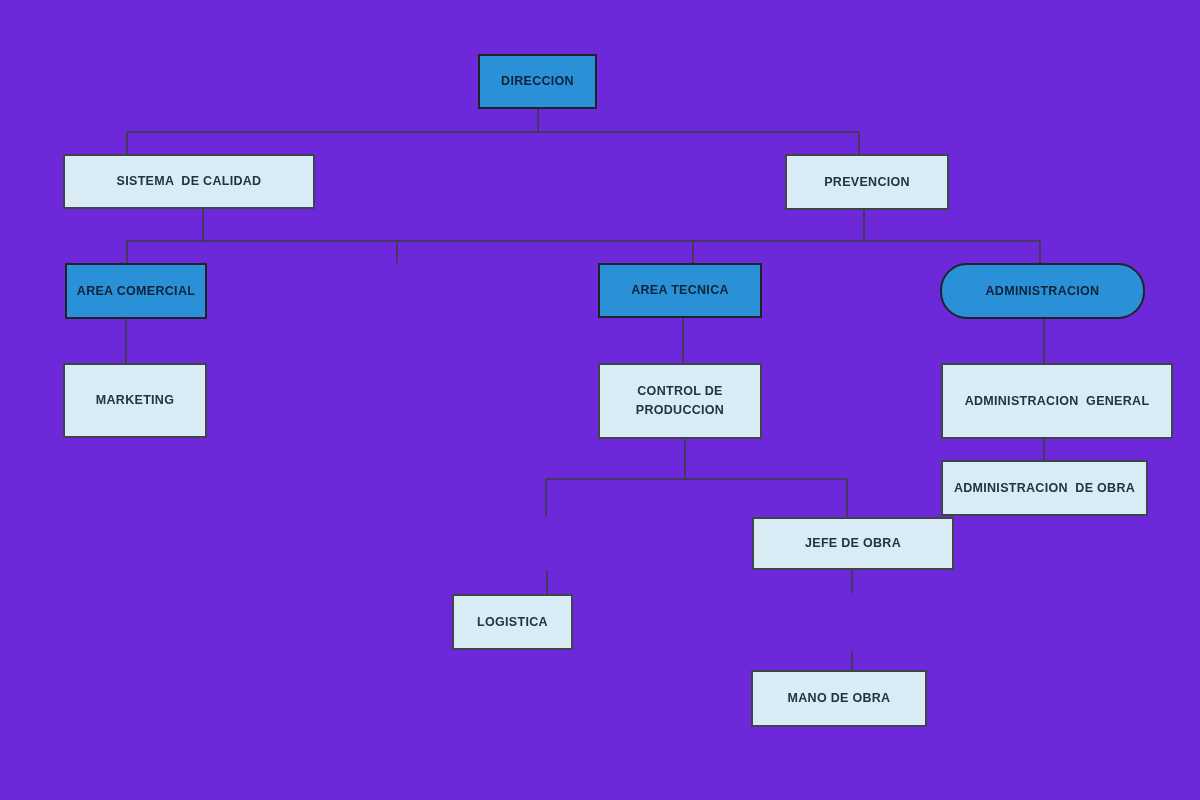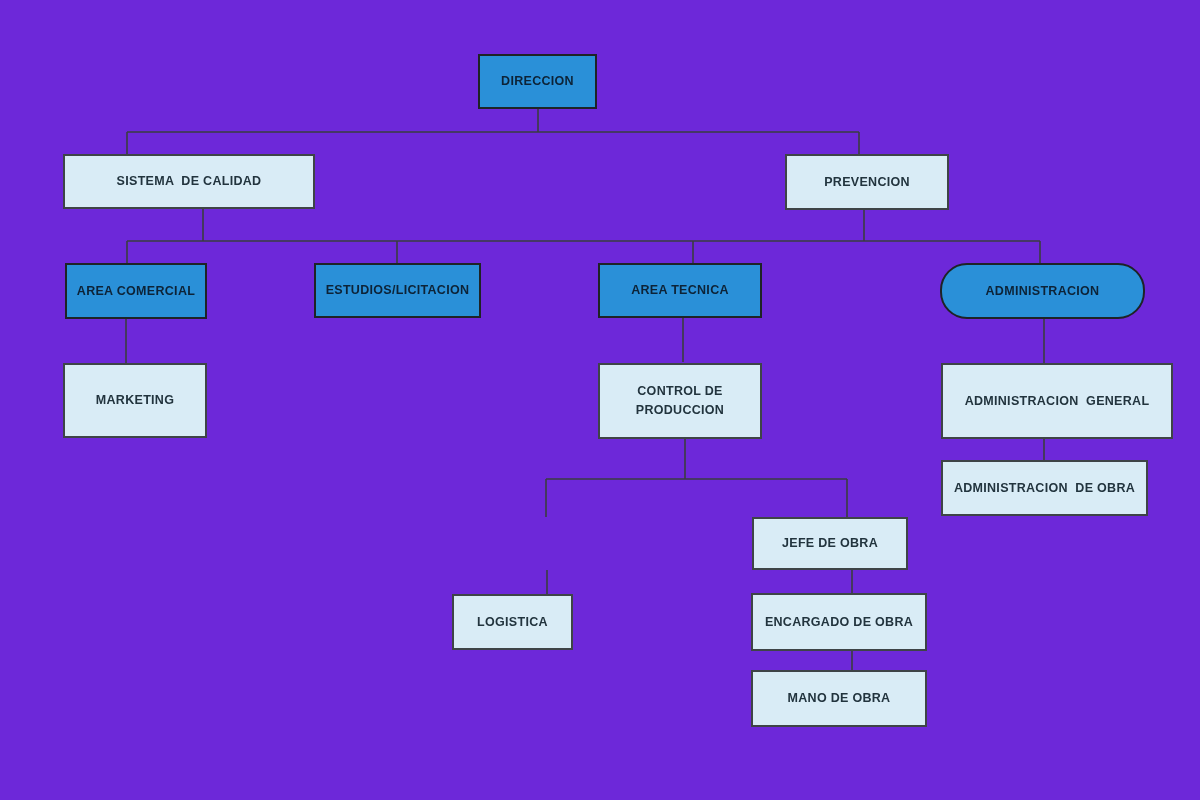--- a/index.html
+++ b/index.html
@@ -88,46 +88,40 @@
     </div>
     <div class="node secondary" style="left: 63px; top: 154px; width: 252px; height: 55px;">
       <span class="label">SISTEMA  DE CALIDAD</span>
     </div>
     <div class="node secondary" style="left: 761px; top: 154px; width: 164px; height: 56px; margin-left: 24px;">
       <span class="label">PREVENCION</span>
     </div>
     <div class="node primary" style="left: 65px; top: 263px; width: 142px; height: 56px;">
       <span class="label">AREA COMERCIAL</span>
     </div>
-    <div class="node primary" style="left: 314px; top: 263px; width: 167px; height: 55px;">
-      <span class="label">ESTUDIOS/LICITACION</span>
-    </div>
     <div class="node primary" style="left: 598px; top: 263px; width: 164px; height: 55px;">
       <span class="label">AREA TECNICA</span>
     </div>
     <div class="node primary" style="left: 940px; top: 263px; width: 205px; height: 56px; border-radius: 27px;">
       <span class="label">ADMINISTRACION</span>
     </div>
     <div class="node secondary" style="left: 63px; top: 363px; width: 144px; height: 75px;">
       <span class="label">MARKETING</span>
     </div>
     <div class="node secondary" style="left: 598px; top: 363px; width: 164px; height: 76px;">
       <span class="label">CONTROL DE PRODUCCION</span>
     </div>
     <div class="node secondary" style="left: 941px; top: 363px; width: 232px; height: 76px;">
       <span class="label">ADMINISTRACION  GENERAL</span>
     </div>
     <div class="node secondary" style="left: 941px; top: 460px; width: 207px; height: 56px;">
       <span class="label">ADMINISTRACION  DE OBRA</span>
     </div>
-    <div class="node secondary" style="left: 752px; top: 517px; width: 156px; height: 53px;">
+    <div class="node secondary" style="left: 752px; top: 517px; width: 202px; height: 53px;">
       <span class="label">JEFE DE OBRA</span>
     </div>
     <div class="node secondary" style="left: 452px; top: 594px; width: 121px; height: 56px;">
       <span class="label">LOGISTICA</span>
-    </div>
-    <div class="node secondary" style="left: 751px; top: 593px; width: 176px; height: 58px;">
-      <span class="label">ENCARGADO DE OBRA</span>
     </div>
     <div class="node secondary" style="left: 751px; top: 670px; width: 176px; height: 57px;">
       <span class="label">MANO DE OBRA</span>
     </div>
   </div>
 
 </body></html>

